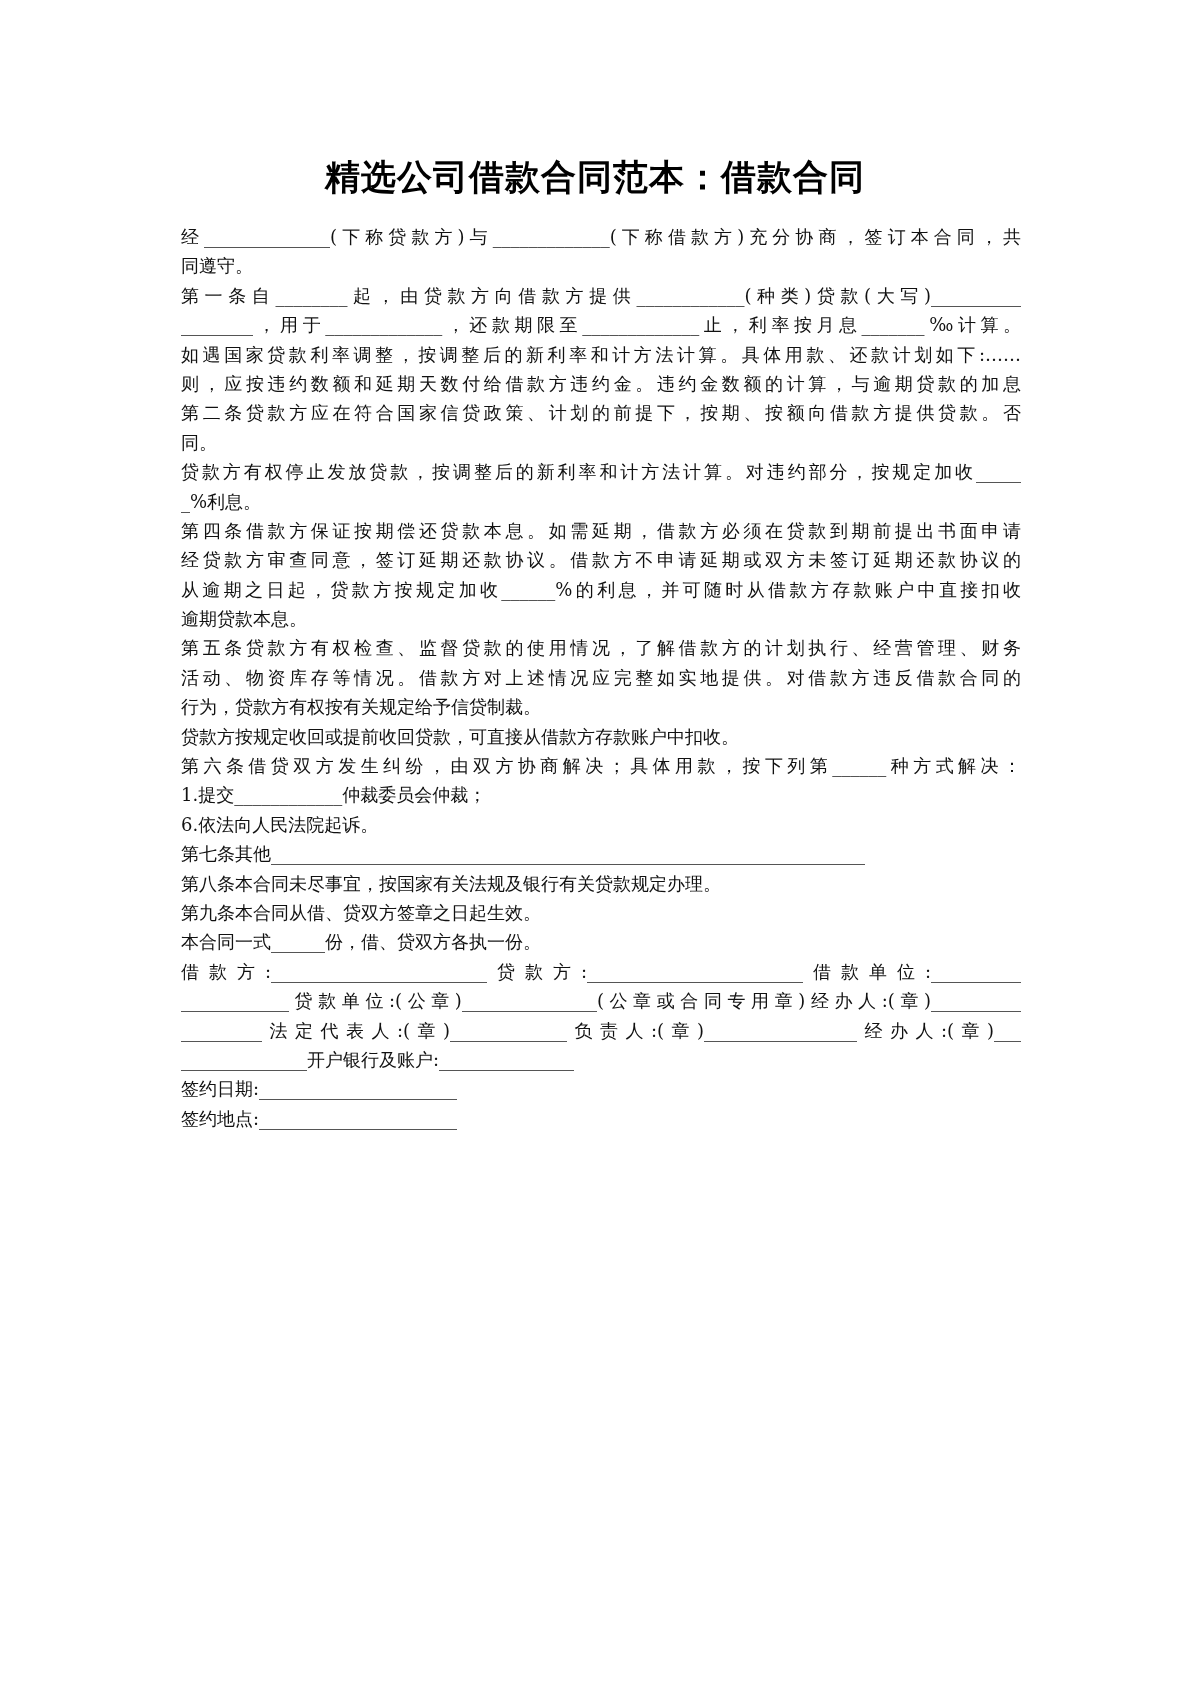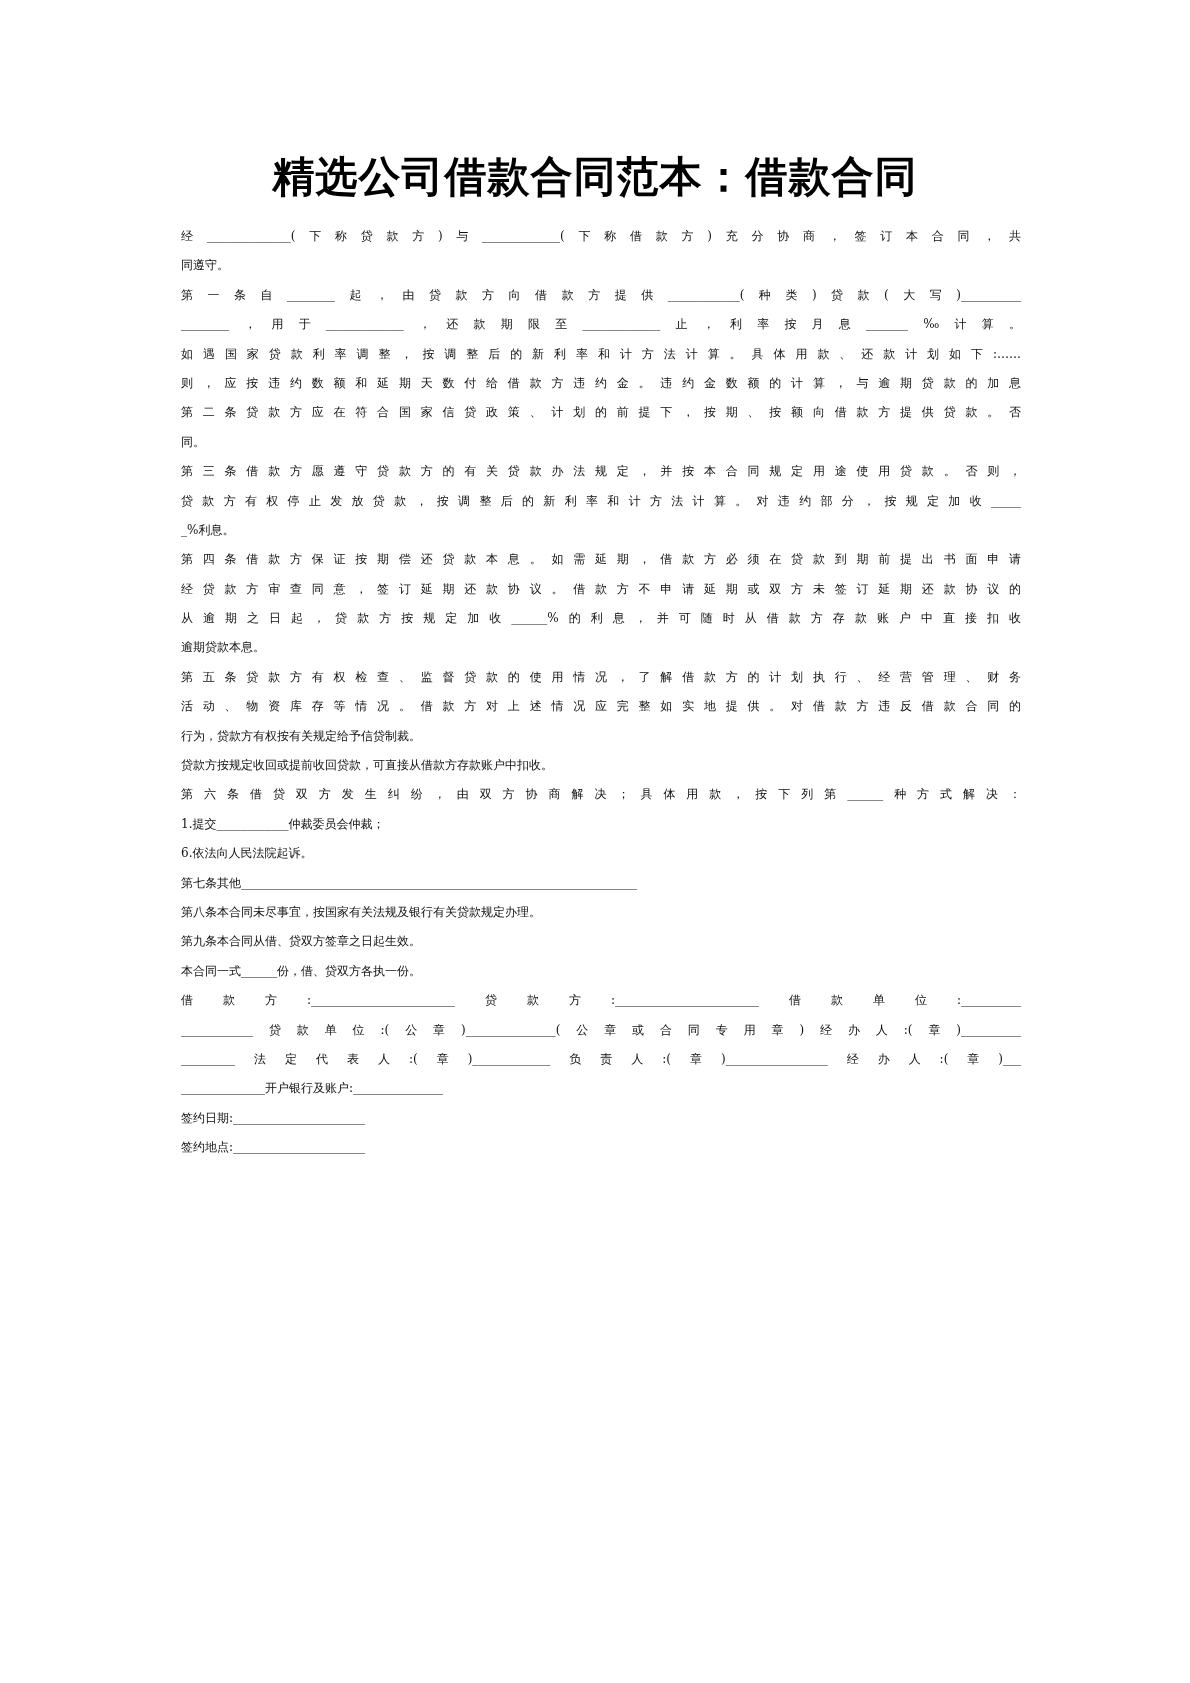--- a/index.html
+++ b/index.html
@@ -1,25 +1,25 @@
 <!DOCTYPE html>
 <html><head>
   <meta charset="utf-8">
   <style>
     html, body { margin: 0; padding: 0; background: #ffffff; }
     body { width: 1190px; height: 1683px; position: relative; overflow: hidden; }
     .page { position: absolute; left: 0; top: 0; width: 1190px; height: 1683px; background: #ffffff; }
     .title {
       position: absolute; left: 0; top: 152px; width: 1190px; text-align: center;
-      font-family: "DejaVu Sans", sans-serif; font-weight: bold; font-size: 42px;
+      font-family: "DejaVu Sans", sans-serif; font-weight: bold; font-size: 35px;
       color: #000; letter-spacing: 1px; line-height: 50px;
     }
     .body {
       position: absolute; left: 181px; top: 222px; width: 840px;
-      font-family: "DejaVu Serif", serif; font-size: 12px; color: #111;
+      font-family: "DejaVu Serif", serif; font-size: 18px; color: #111;
     }
     .line {
       height: 29.4px; line-height: 29.4px; white-space: nowrap;
       text-align: justify; text-align-last: justify;
     }
     .line.left { text-align: right; text-align-last: left; }
   </style>
 </head>
 <body>
 
@@ -27,21 +27,20 @@
   <div class="title">精选公司借款合同范本：借款合同</div>
   <div class="body" id="doc-body">
       <div class="line">经______________(下称贷款方)与_____________(下称借款方)充分协商，签订本合同，共</div>
       <div class="line left">同遵守。</div>
       <div class="line">第一条自________起，由贷款方向借款方提供____________(种类)贷款(大写)__________</div>
       <div class="line">________，用于_____________，还款期限至_____________止，利率按月息_______‰计算。</div>
       <div class="line">如遇国家贷款利率调整，按调整后的新利率和计方法计算。具体用款、还款计划如下:……</div>
       <div class="line">则，应按违约数额和延期天数付给借款方违约金。违约金数额的计算，与逾期贷款的加息</div>
       <div class="line">第二条贷款方应在符合国家信贷政策、计划的前提下，按期、按额向借款方提供贷款。否</div>
       <div class="line left">同。</div>
-      <div class="line">第三条借款方愿遵守贷款方的有关贷款办法规定，并按本合同规定用途使用贷款。否则，</div>
       <div class="line">贷款方有权停止发放贷款，按调整后的新利率和计方法计算。对违约部分，按规定加收_____</div>
       <div class="line left">_%利息。</div>
       <div class="line">第四条借款方保证按期偿还贷款本息。如需延期，借款方必须在贷款到期前提出书面申请</div>
       <div class="line">经贷款方审查同意，签订延期还款协议。借款方不申请延期或双方未签订延期还款协议的</div>
       <div class="line">从逾期之日起，贷款方按规定加收______%的利息，并可随时从借款方存款账户中直接扣收</div>
       <div class="line left">逾期贷款本息。</div>
       <div class="line">第五条贷款方有权检查、监督贷款的使用情况，了解借款方的计划执行、经营管理、财务</div>
       <div class="line">活动、物资库存等情况。借款方对上述情况应完整如实地提供。对借款方违反借款合同的</div>
       <div class="line left">行为，贷款方有权按有关规定给予信贷制裁。</div>
       <div class="line left">贷款方按规定收回或提前收回贷款，可直接从借款方存款账户中扣收。</div>

